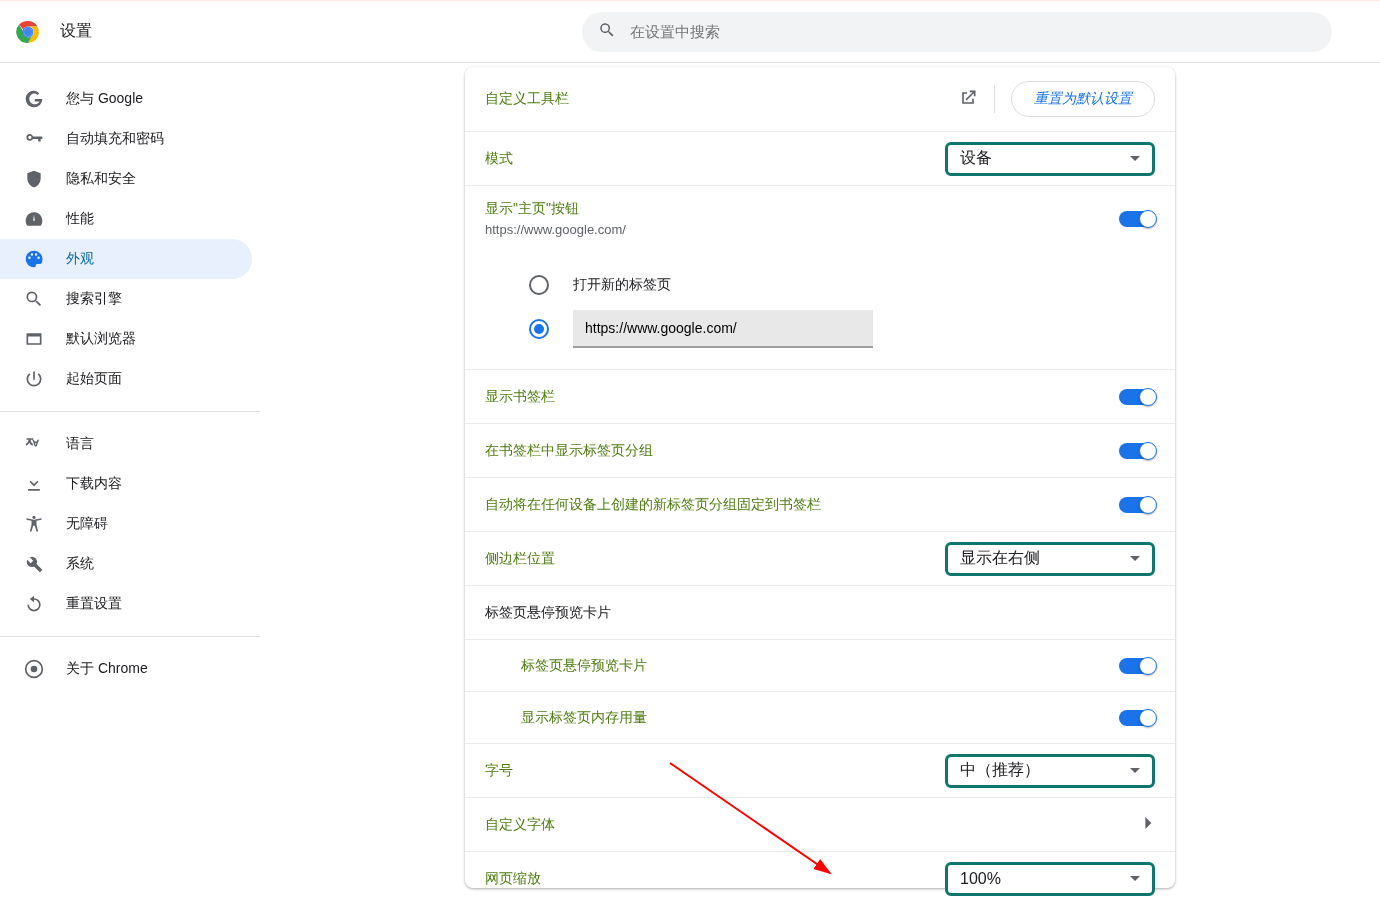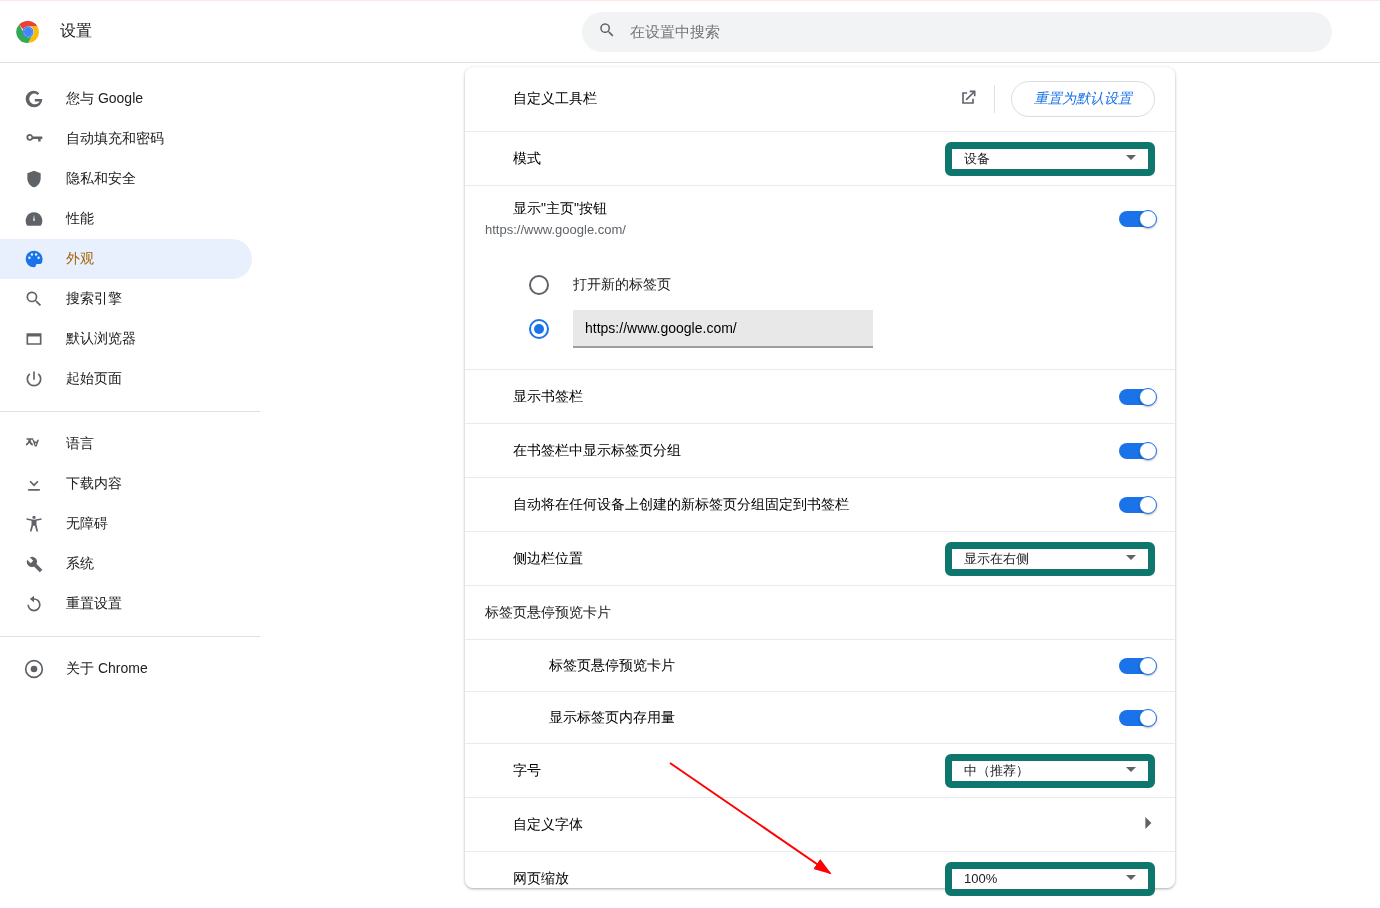--- a/index.html
+++ b/index.html
@@ -8,40 +8,40 @@
     .header { height: 62px; display: flex; align-items: center; padding: 0 16px; border-bottom: 1px solid #e0e0e0; }
     .chrome-logo { width: 24px; height: 24px; margin-right: 20px; }
     .page-title { font-size: 16px; color: #202124; }
     .search-container { margin-left: 490px; flex: 1; max-width: 750px; }
     .search-box { display: flex; align-items: center; background: #f1f3f4; border-radius: 20px; height: 40px; padding: 0 16px; }
     .search-box svg { width: 18px; height: 18px; fill: #5f6368; margin-right: 14px; }
     .search-box input { border: none; background: transparent; outline: none; font-size: 15px; color: #5f6368; width: 100%; }
     .layout { display: flex; height: calc(100% - 63px); }
     .sidebar { width: 260px; padding-top: 16px; }
     .nav-item { display: flex; align-items: center; height: 40px; padding-left: 24px; border-radius: 0 20px 20px 0; margin-right: 8px; cursor: pointer; color: #202124; }
-    .nav-item.active { background: #e8f0fe; color: #a16207; }
+    .nav-item.active { background: #e8f0fe; color: #0369a1; }
     .nav-item.active .nav-icon svg { fill: #1a73e8; }
     .nav-icon { width: 20px; height: 20px; display: flex; align-items: center; justify-content: center; margin-right: 22px; }
     .nav-icon svg { width: 20px; height: 20px; fill: #5f6368; }
     .nav-label { font-size: 14px; }
     .nav-divider { height: 1px; background: #e0e0e0; margin: 12px 0 12px 0; }
     .nav-item .ext-icon { margin-left: 12px; }
     .nav-item .ext-icon svg { width: 18px; height: 18px; fill: #5f6368; }
     .content { flex: 1; display: flex; justify-content: center; overflow-y: auto; position: relative; }
     .panel { width: 710px; background: #fff; border-radius: 8px; box-shadow: 0 1px 3px rgba(60,64,67,0.3), 0 1px 2px rgba(60,64,67,0.15); margin-top: 4px; margin-bottom: 20px; }
     .row { display: flex; align-items: center; justify-content: space-between; padding: 0 20px; min-height: 54px; border-top: 1px solid #e8eaed; }
     .row.first { border-top: none; min-height: 64px; }
-    .row-label { font-size: 14px; color: #000000; margin-left: 28px; }
+    .row-label { font-size: 14px; color: #4d7c0f; }
     .row-sub { font-size: 13px; color: #5f6368; margin-top: 4px; }
     .row-left { display: flex; flex-direction: column; justify-content: center; padding: 14px 0; }
     .row-right { display: flex; align-items: center; gap: 16px; }
     .launch-icon svg { width: 20px; height: 20px; fill: #5f6368; }
     .vdiv { width: 1px; height: 28px; background: #e0e0e0; }
     .reset-btn { border: 1px solid #dadce0; color: #1a73e8; background: #fff; border-radius: 18px; padding: 8px 22px; font-size: 14px; cursor: pointer; font-style: italic; }
-    .select { border: 7px solid #0f766e; border-radius: 6px; height: 34px; min-width: 210px; display: flex; align-items: center; justify-content: space-between; padding: 0 12px; font-size: 13px; cursor: pointer; background: #fff; }
+    .select { border: 3px solid #0f766e; border-radius: 6px; height: 34px; min-width: 210px; display: flex; align-items: center; justify-content: space-between; padding: 0 12px; font-size: 16px; cursor: pointer; background: #fff; }
     .select svg { width: 10px; height: 10px; fill: #5f6368; }
     .toggle-wrap { width: 36px; height: 16px; background:#1a73e8; border-radius:10px; position:relative; }
     .toggle-wrap .knob { width:18px; height:18px; background:#fff; border-radius:50%; position:absolute; right:-2px; top:-1px; box-shadow:0 1px 2px rgba(0,0,0,0.3); border:1px solid #1a73e8; }
     .radio-group { padding: 12px 20px 18px 64px; border-top: none; }
     .radio-row { display: flex; align-items: center; height: 44px; gap: 24px; }
     .radio { width: 20px; height: 20px; border-radius: 50%; border: 2px solid #5f6368; display: flex; align-items: center; justify-content: center; cursor: pointer; }
     .radio.selected { border-color: #1a73e8; }
     .radio.selected::after { content: ""; width: 10px; height: 10px; background: #1a73e8; border-radius: 50%; }
     .radio-label { font-size: 14px; color: #202124; }
     .url-input { border: none; border-bottom: 2px solid #9e9e9e; background: #e8e8e8; height: 38px; width: 300px; padding: 0 12px; font-size: 14px; outline: none; }

